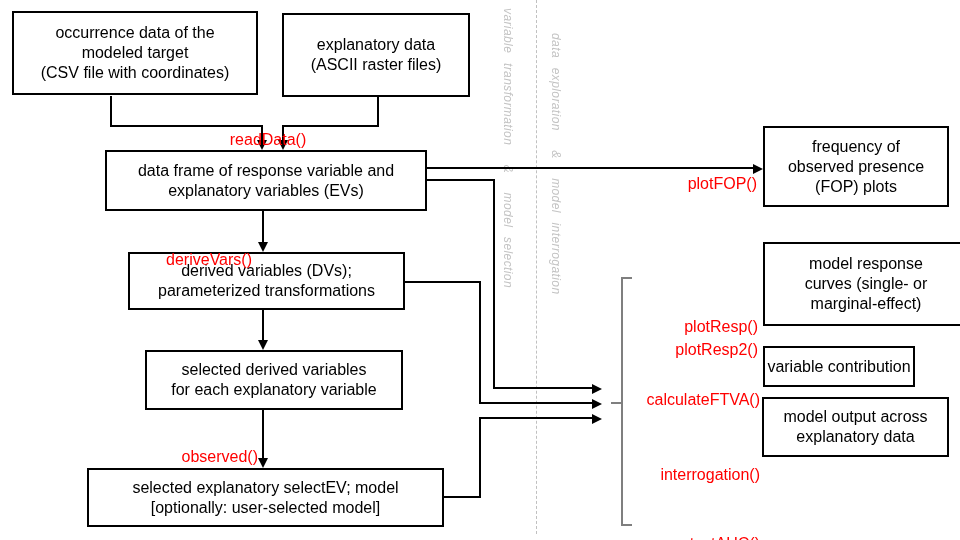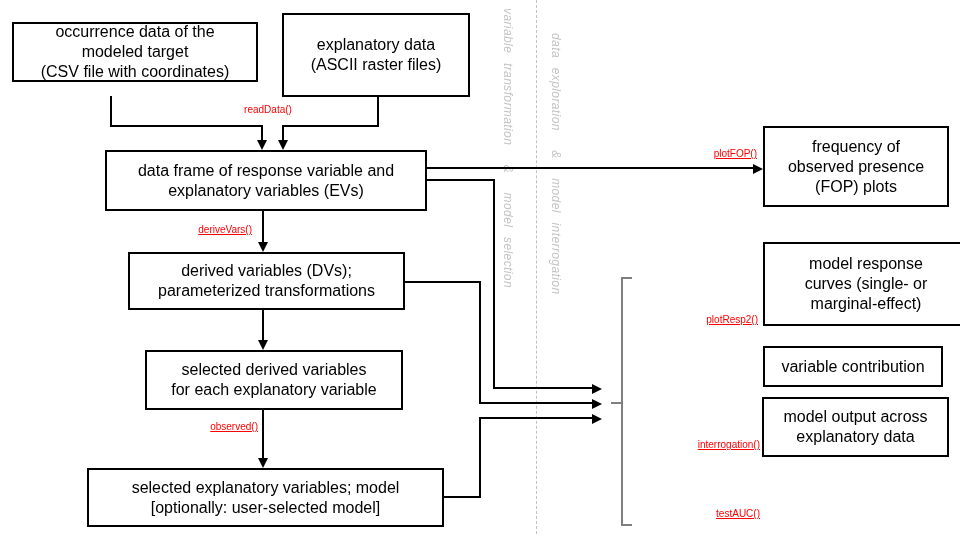--- a/index.html
+++ b/index.html
@@ -6,23 +6,23 @@
   .stage{
     position:relative;width:960px;height:540px;background:#ffffff;overflow:hidden;
     font-family:"Liberation Sans","DejaVu Sans",sans-serif;color:#000;
   }
   .box{
     position:absolute;box-sizing:border-box;border:2px solid #000;background:#fff;
     display:flex;align-items:center;justify-content:center;text-align:center;
     font-size:16px;line-height:20px;white-space:pre-line;
   }
   .fn{
-    position:absolute;color:#ff0000;font-size:10px;line-height:18px;white-space:pre;
+    position:absolute;color:#ff0000;font-size:16px;line-height:18px;white-space:pre;margin-top:30px;
   }
-  .fn.right{text-align:right;text-decoration:underline;}
+  .fn.right{text-align:right;}
   .fn.center{text-align:center;}
   .blk{color:#000;}
   .hl,.vl{position:absolute;background:#000;}
   .hl{height:2px;} .vl{width:2px;}
   .br{position:absolute;background:#7f7f7f;}
   .ah-d{position:absolute;width:0;height:0;
     border-left:5px solid transparent;border-right:5px solid transparent;border-top:10px solid #000;}
   .ah-r{position:absolute;width:0;height:0;
     border-top:5px solid transparent;border-bottom:5px solid transparent;border-left:10px solid #000;}
   .dashed{position:absolute;left:536px;top:0;height:534px;width:0;border-left:1px dashed #c0c0c0;}
@@ -74,46 +74,48 @@
   <div class="hl" style="left:444px;top:496px;width:37px"></div>
   <div class="vl" style="left:479px;top:417px;height:81px"></div>
   <div class="hl" style="left:479px;top:417px;width:114px"></div>
   <div class="ah-r" style="left:592px;top:414px"></div>
 
   <div class="br" style="left:621px;top:277px;width:2px;height:249px"></div>
   <div class="br" style="left:621px;top:277px;width:11px;height:2px"></div>
   <div class="br" style="left:621px;top:524px;width:11px;height:2px"></div>
   <div class="br" style="left:611px;top:402px;width:10px;height:2px"></div>
 
-  <div class="box" style="left:12px;top:22px;width:246px;height:60px">occurrence data of the
+  <div class="box" style="left:12px;top:11px;width:246px;height:84px">occurrence data of the
 modeled target
 (CSV file with coordinates)</div>
   <div class="box" style="left:282px;top:13px;width:188px;height:84px">explanatory data
 (ASCII raster files)</div>
   <div class="box" style="left:128px;top:252px;width:277px;height:58px">derived variables (DVs);
 parameterized transformations</div>
   <div class="box" style="left:105px;top:150px;width:322px;height:61px">data frame of response variable and
 explanatory variables (EVs)</div>
   <div class="box" style="left:145px;top:350px;width:258px;height:60px">selected derived variables
 for each explanatory variable</div>
-  <div class="box" style="left:87px;top:468px;width:357px;height:59px">selected explanatory variables; model
+  <div class="box" style="left:87px;top:468px;width:357px;height:59px">selected explanatory selectEV; model
 [optionally: user-selected model]</div>
 
   <div class="box" style="left:763px;top:126px;width:186px;height:81px">frequency of
 observed presence
 (FOP) plots</div>
   <div class="box" style="left:763px;top:242px;width:206px;height:84px">model response
 curves (single- or
 marginal-effect)</div>
-  <div class="box" style="left:763px;top:346px;width:180px;height:41px">variable contribution</div>
+  <div class="box" style="left:763px;top:346px;width:152px;height:41px">variable contribution</div>
   <div class="box" style="left:762px;top:397px;width:187px;height:60px">model output across
 explanatory data</div>
 
   <div class="fn center" style="left:200px;top:101px;width:136px">readData()</div>
   <div class="fn right" style="left:110px;top:221px;width:142px">deriveVars()</div>
   <div class="fn right" style="left:110px;top:418px;width:148px">observed()</div>
 
   <div class="fn right" style="left:610px;top:145px;width:147px">plotFOP()</div>
+  <div class="fn right" style="left:610px;top:288px;width:148px">plotResp()</div>
   <div class="fn right" style="left:610px;top:311px;width:148px">plotResp2()</div>
+  <div class="fn right" style="left:605px;top:361px;width:155px">calculateFTVA()</div>
   <div class="fn right" style="left:605px;top:436px;width:155px">interrogation()</div>
   <div class="fn right" style="left:605px;top:505px;width:155px">testAUC()</div>
 
 </div>
 
 </body></html>

